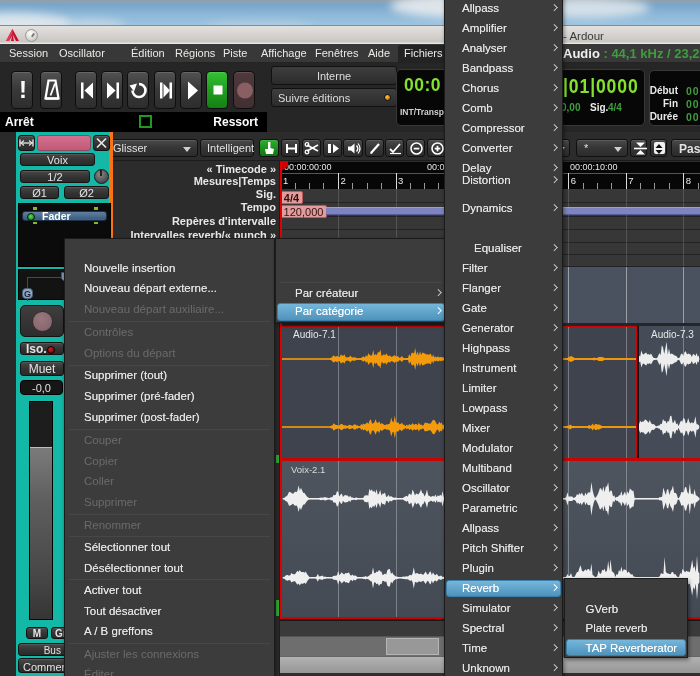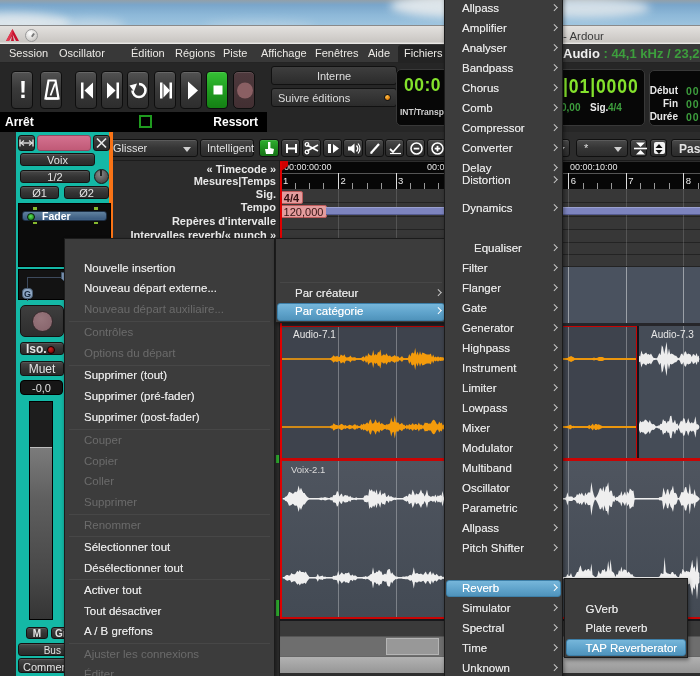--- a/index.html
+++ b/index.html
@@ -521,20 +521,21 @@
       <div class="mi" style="top:371.0px;height:20px;line-height:20px"><span class="lbl" style="left:16px">Instrument</span><span class="sub"></span></div>
       <div class="mi" style="top:391.0px;height:20px;line-height:20px"><span class="lbl" style="left:16px">Limiter</span><span class="sub"></span></div>
       <div class="mi" style="top:411.0px;height:20px;line-height:20px"><span class="lbl" style="left:16px">Lowpass</span><span class="sub"></span></div>
       <div class="mi" style="top:431.0px;height:20px;line-height:20px"><span class="lbl" style="left:16px">Mixer</span><span class="sub"></span></div>
       <div class="mi" style="top:451.0px;height:20px;line-height:20px"><span class="lbl" style="left:16px">Modulator</span><span class="sub"></span></div>
       <div class="mi" style="top:471.0px;height:20px;line-height:20px"><span class="lbl" style="left:16px">Multiband</span><span class="sub"></span></div>
       <div class="mi" style="top:491.0px;height:20px;line-height:20px"><span class="lbl" style="left:16px">Oscillator</span><span class="sub"></span></div>
       <div class="mi" style="top:511.0px;height:20px;line-height:20px"><span class="lbl" style="left:16px">Parametric</span><span class="sub"></span></div>
       <div class="mi" style="top:531.0px;height:20px;line-height:20px"><span class="lbl" style="left:16px">Allpass</span><span class="sub"></span></div>
       <div class="mi" style="top:551.0px;height:20px;line-height:20px"><span class="lbl" style="left:16px">Pitch Shifter</span><span class="sub"></span></div>
+      <div class="mi" style="top:571.0px;height:20px;line-height:20px"><span class="lbl" style="left:16px">Plugin</span><span class="sub"></span></div>
       <div class="mi hl" style="top:591.0px;height:20px;line-height:20px"><span class="lbl" style="left:16px">Reverb</span><span class="sub"></span></div>
       <div class="mi" style="top:611.0px;height:20px;line-height:20px"><span class="lbl" style="left:16px">Simulator</span><span class="sub"></span></div>
       <div class="mi" style="top:631.0px;height:20px;line-height:20px"><span class="lbl" style="left:16px">Spectral</span><span class="sub"></span></div>
       <div class="mi" style="top:651.0px;height:20px;line-height:20px"><span class="lbl" style="left:16px">Time</span><span class="sub"></span></div>
       <div class="mi" style="top:671.0px;height:20px;line-height:20px"><span class="lbl" style="left:16px">Unknown</span><span class="sub"></span></div>
     </div>
 <div class="menu" style="left:563.5px;top:577.5px;width:124px;height:80px">
       <div class="mi" style="top:20.0px;height:20px;line-height:20px"><span class="lbl" style="left:20px">GVerb</span></div>
       <div class="mi" style="top:39.5px;height:20px;line-height:20px"><span class="lbl" style="left:20px">Plate reverb</span></div>
       <div class="mi hl" style="top:59.3px;height:20px;line-height:20px"><span class="lbl" style="left:20px">TAP Reverberator</span></div>

